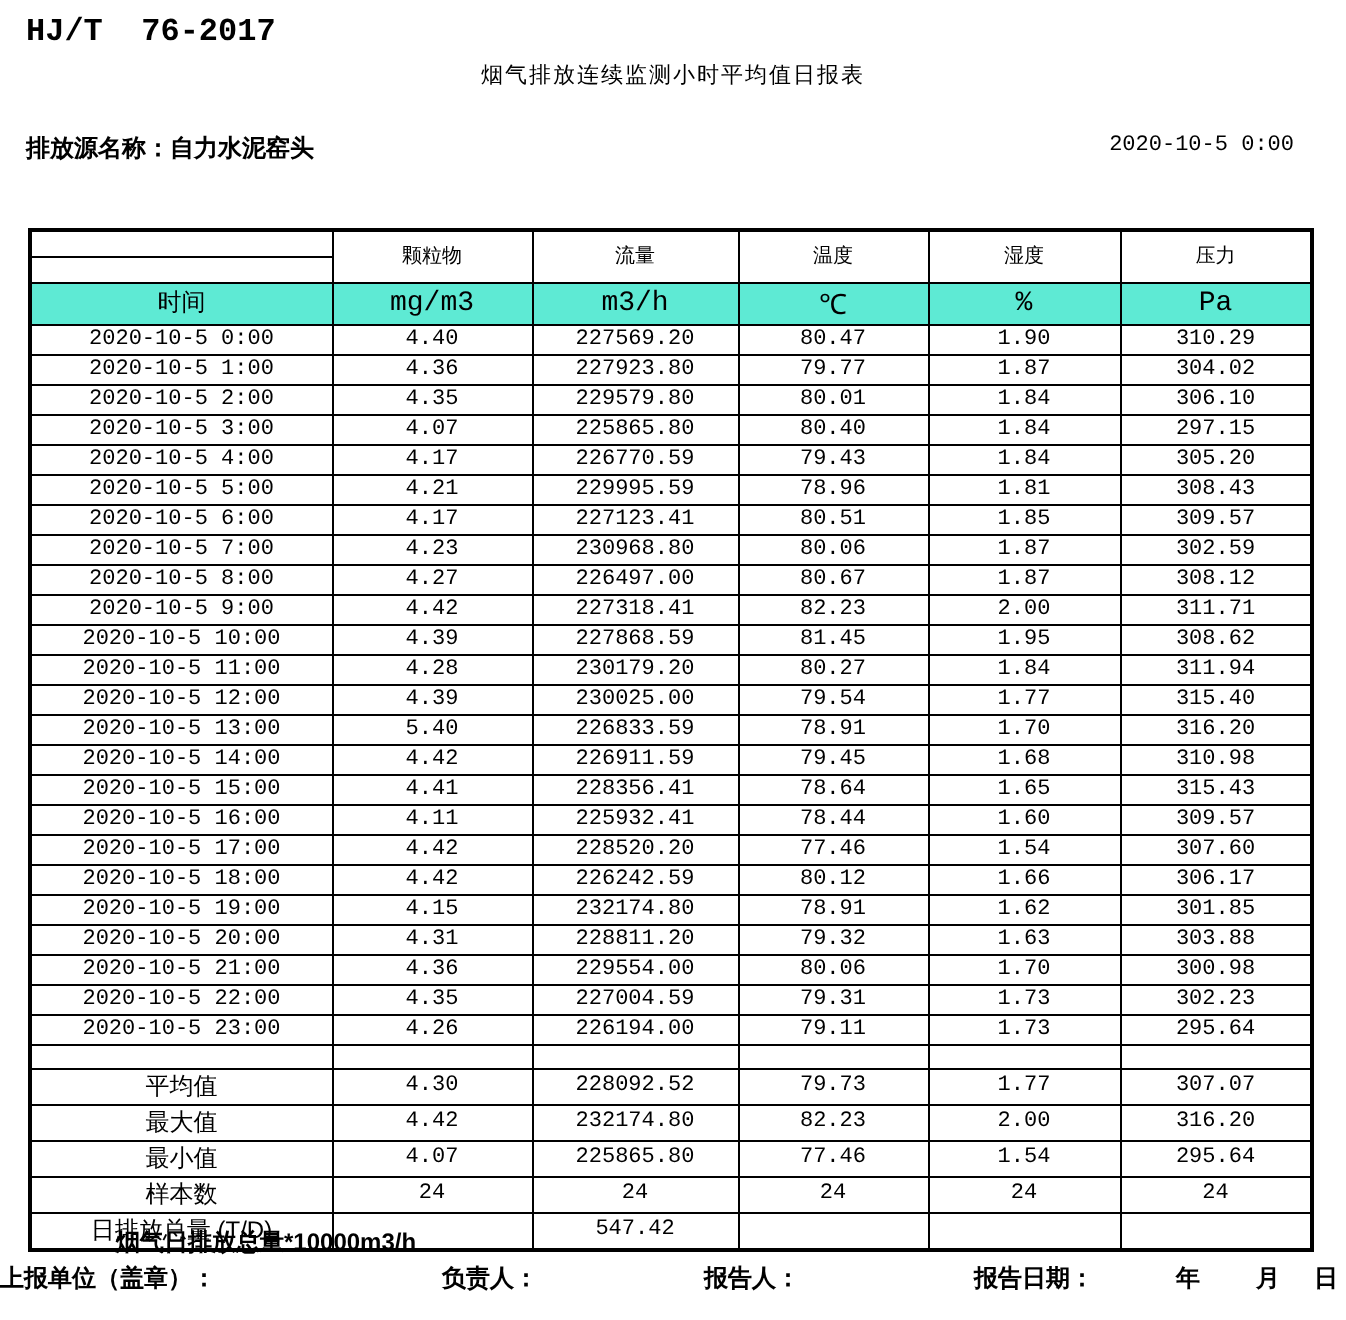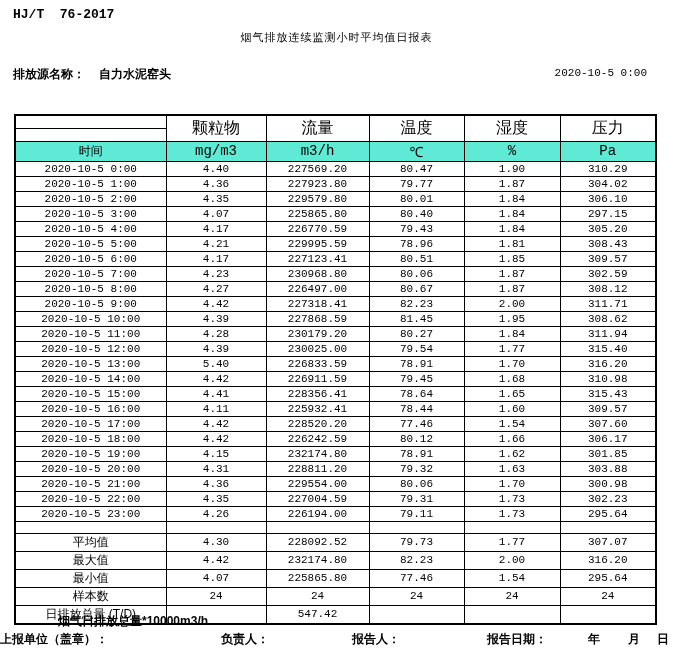--- a/index.html
+++ b/index.html
@@ -7,53 +7,53 @@
   body {
     width:673px; height:660px; background:#ffffff; color:#000;
     font-family:"Liberation Sans", sans-serif;
     overflow:hidden; position:relative;
   }
   .page { position:absolute; inset:0; }
 
   .std-code {
     position:absolute; left:13px; top:7px;
     font-family:"Liberation Mono", monospace;
-    font-size:13px; font-weight:bold; white-space:pre;
+    font-size:16px; font-weight:bold; white-space:pre;
   }
   .doc-title {
     position:absolute; top:30px; left:0; width:100%;
     text-align:center; font-size:11px; font-weight:normal;
     letter-spacing:1px;
   }
   .source-line {
     position:absolute; left:13px; top:66px;
     font-size:12px; font-weight:bold;
   }
-  .source-name { margin-left:14px; }
+  .source-name { }
   .report-datetime {
     position:absolute; right:26px; top:67px;
     font-family:"Liberation Mono", monospace;
     font-size:11px;
   }
 
   table.report {
     position:absolute; left:14px; top:114px;
     border-collapse:collapse;
     table-layout:fixed;
     border:2px solid #000;
   }
   table.report td, table.report th {
     border:1px solid #000;
     padding:0; margin:0;
     text-align:center; vertical-align:middle;
     font-weight:normal;
     overflow:hidden; white-space:nowrap;
   }
   tr.hdr-labels { height:26px; }
-  tr.hdr-labels th { font-size:16px; }
+  tr.hdr-labels th { font-size:10px; }
   td.corner { position:relative; }
   td.corner .corner-split {
     position:absolute; left:0; right:0; top:12px; height:0;
     border-bottom:1px solid #000;
   }
   tr.hdr-units { height:16px; background:#5eead4; }
   tr.hdr-units td { font-size:11px; }
   tr.hdr-units td.time-head { font-size:12px; }
   tr.hdr-units td.unit-cell { font-family:"Liberation Mono", monospace; font-size:14px; }
 

